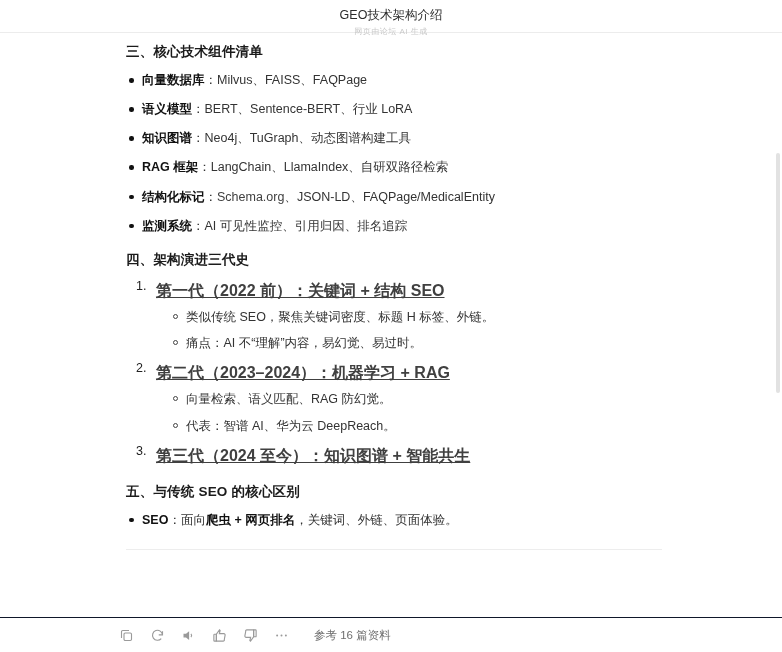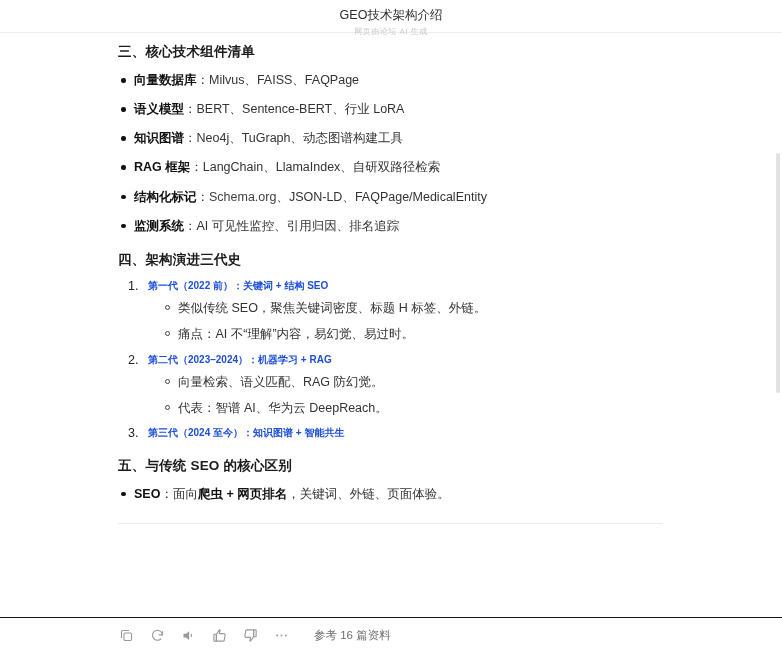--- a/index.html
+++ b/index.html
@@ -48,21 +48,21 @@
     right: 0;
     text-align: center;
     font-size: 8px;
     color: #c9c9c9;
     letter-spacing: 0.5px;
   }
   
   .content {
     flex: 1 1 auto;
     overflow: hidden;
-    padding: 10px 0 0 0;
+    padding: 10px 0 0 8px;
     position: relative;
   }
   .inner {
     padding: 0 120px 0 118px;
   }
   h3.section {
     font-size: 13.5px;
     font-weight: bold;
     color: #1b1b1b;
     margin: 16px 0 10px 0;
@@ -117,25 +117,26 @@
   }
   ol.gens > li::before {
     content: counter(genc) ".";
     position: absolute;
     left: 2px;
     top: 0;
     font-size: 12.5px;
     color: #222;
   }
   .gen-title {
-    font-size: 10px;
+    font-size: 16px;
     font-weight: bold;
-    color: #1d4ed8;
+    color: #404040;
     line-height: 1.45;
     margin-bottom: 6px;
+    text-decoration: underline;
   }
   ul.subs {
     list-style: none;
     margin: 0 0 0 0;
     padding: 0 0 0 14px;
   }
   ul.subs > li {
     position: relative;
     padding-left: 16px;
     margin: 0 0 8px 0;

